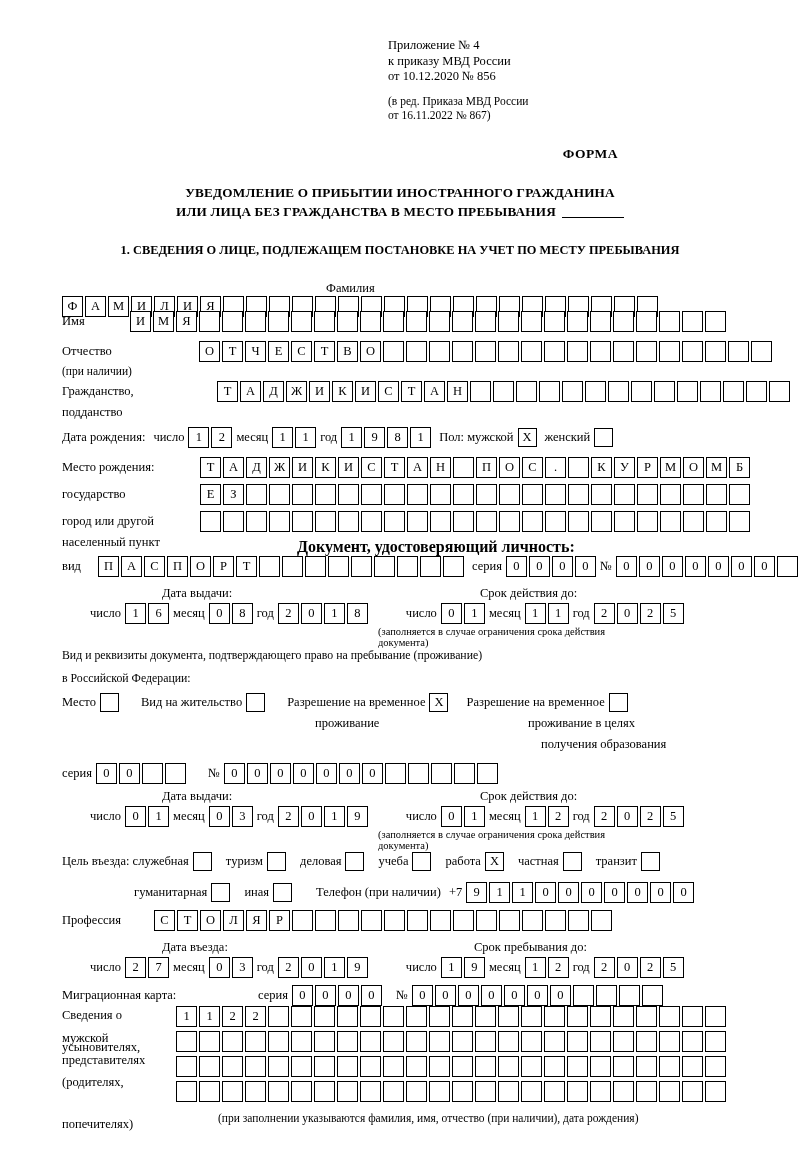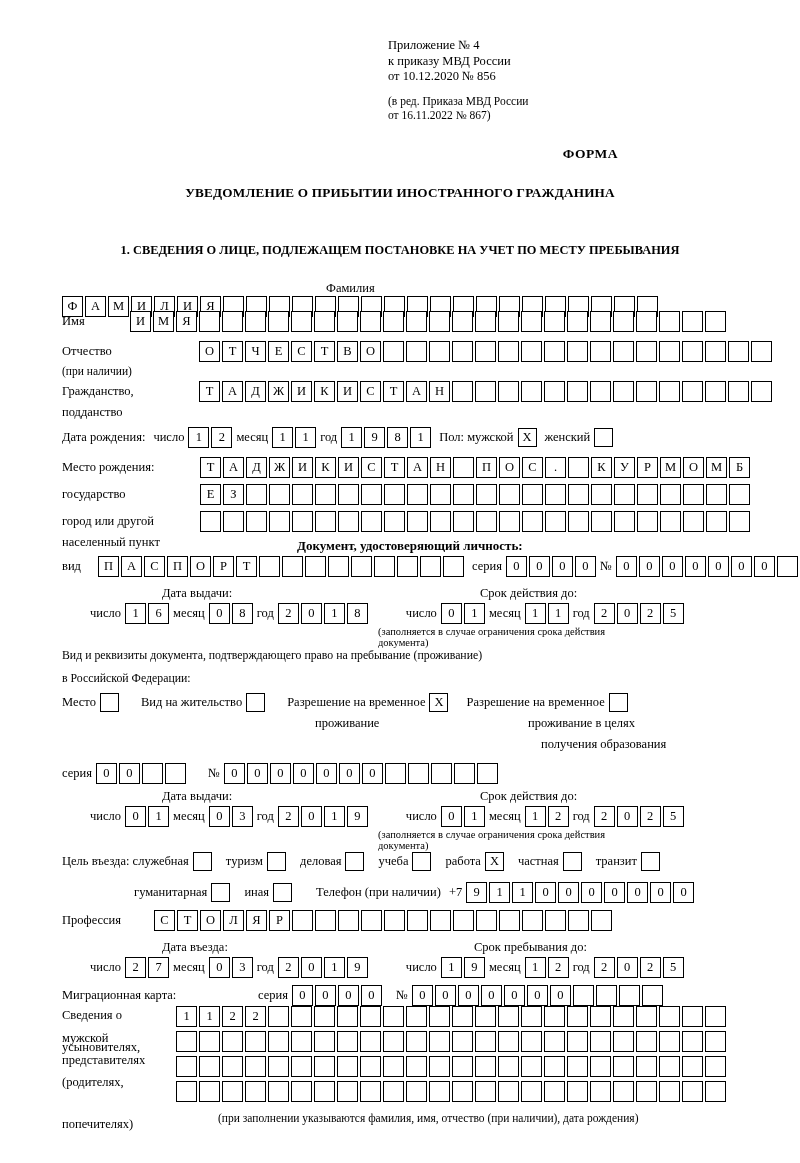--- a/index.html
+++ b/index.html
@@ -45,20 +45,21 @@
     <div>от 10.12.2020 № 856</div>
     <div class="sub">
       <div>(в ред. Приказа МВД России</div>
       <div>от 16.11.2022 № 867)</div>
     </div>
   </div>
   <div class="forma">ФОРМА</div>
 
   <div class="title">
     <div>УВЕДОМЛЕНИЕ О ПРИБЫТИИ ИНОСТРАННОГО ГРАЖДАНИНА</div>
+    <div><span class="ln2">ИЛИ ЛИЦА БЕЗ ГРАЖДАНСТВА В МЕСТО ПРЕБЫВАНИЯ</span><span class="blank"></span></div>
   </div>
 
   <div class="section1">1. СВЕДЕНИЯ О ЛИЦЕ, ПОДЛЕЖАЩЕМ ПОСТАНОВКЕ НА УЧЕТ ПО МЕСТУ ПРЕБЫВАНИЯ</div>
 
   <div class="row" style="top:281px;left:62px;flex-direction:column;">
     <span class="lbl" style="width:68px;">Фамилия</span>
     <span class="boxes" id="surname-boxes">
         <span class="bx">Ф</span>
         <span class="bx">А</span>
         <span class="bx">М</span>
@@ -147,21 +148,21 @@
         <span class="bx"></span>
         <span class="bx"></span>
         <span class="bx"></span>
         <span class="bx"></span>
       </span>
   </div>
   <div class="row" style="top:365px;left:62px;">
     <span class="lbl sm">(при наличии)</span>
   </div>
 
-  <div class="row" style="top:381px;left:62px;">
+  <div class="row" style="top:381px;left:62px;gap:18px;">
     <span class="lbl" style="width:137px;">Гражданство,</span>
     <span class="boxes" id="citizenship-boxes">
         <span class="bx">Т</span>
         <span class="bx">А</span>
         <span class="bx">Д</span>
         <span class="bx">Ж</span>
         <span class="bx">И</span>
         <span class="bx">К</span>
         <span class="bx">И</span>
         <span class="bx">С</span>
@@ -298,21 +299,21 @@
         <span class="bx"></span>
         <span class="bx"></span>
         <span class="bx"></span>
       </span>
   </div>
   <div class="row" style="top:513px;left:62px;">
     <span class="lbl" style="position:relative;top:22px;">населенный пункт</span>
   </div>
 
   <div class="row" style="top:538px;left:297px;">
-    <span class="lbl bold" style="font-size:13px;">Документ, удостоверяющий личность:</span>
+    <span class="lbl bold" style="font-size:16px;">Документ, удостоверяющий личность:</span>
   </div>
 
   <div class="row" style="top:556px;left:62px;">
     <span class="lbl" style="width:36px;">вид</span>
     <span class="boxes mr8" id="idoc-kind">
         <span class="bx">П</span>
         <span class="bx">А</span>
         <span class="bx">С</span>
         <span class="bx">П</span>
         <span class="bx">О</span>

